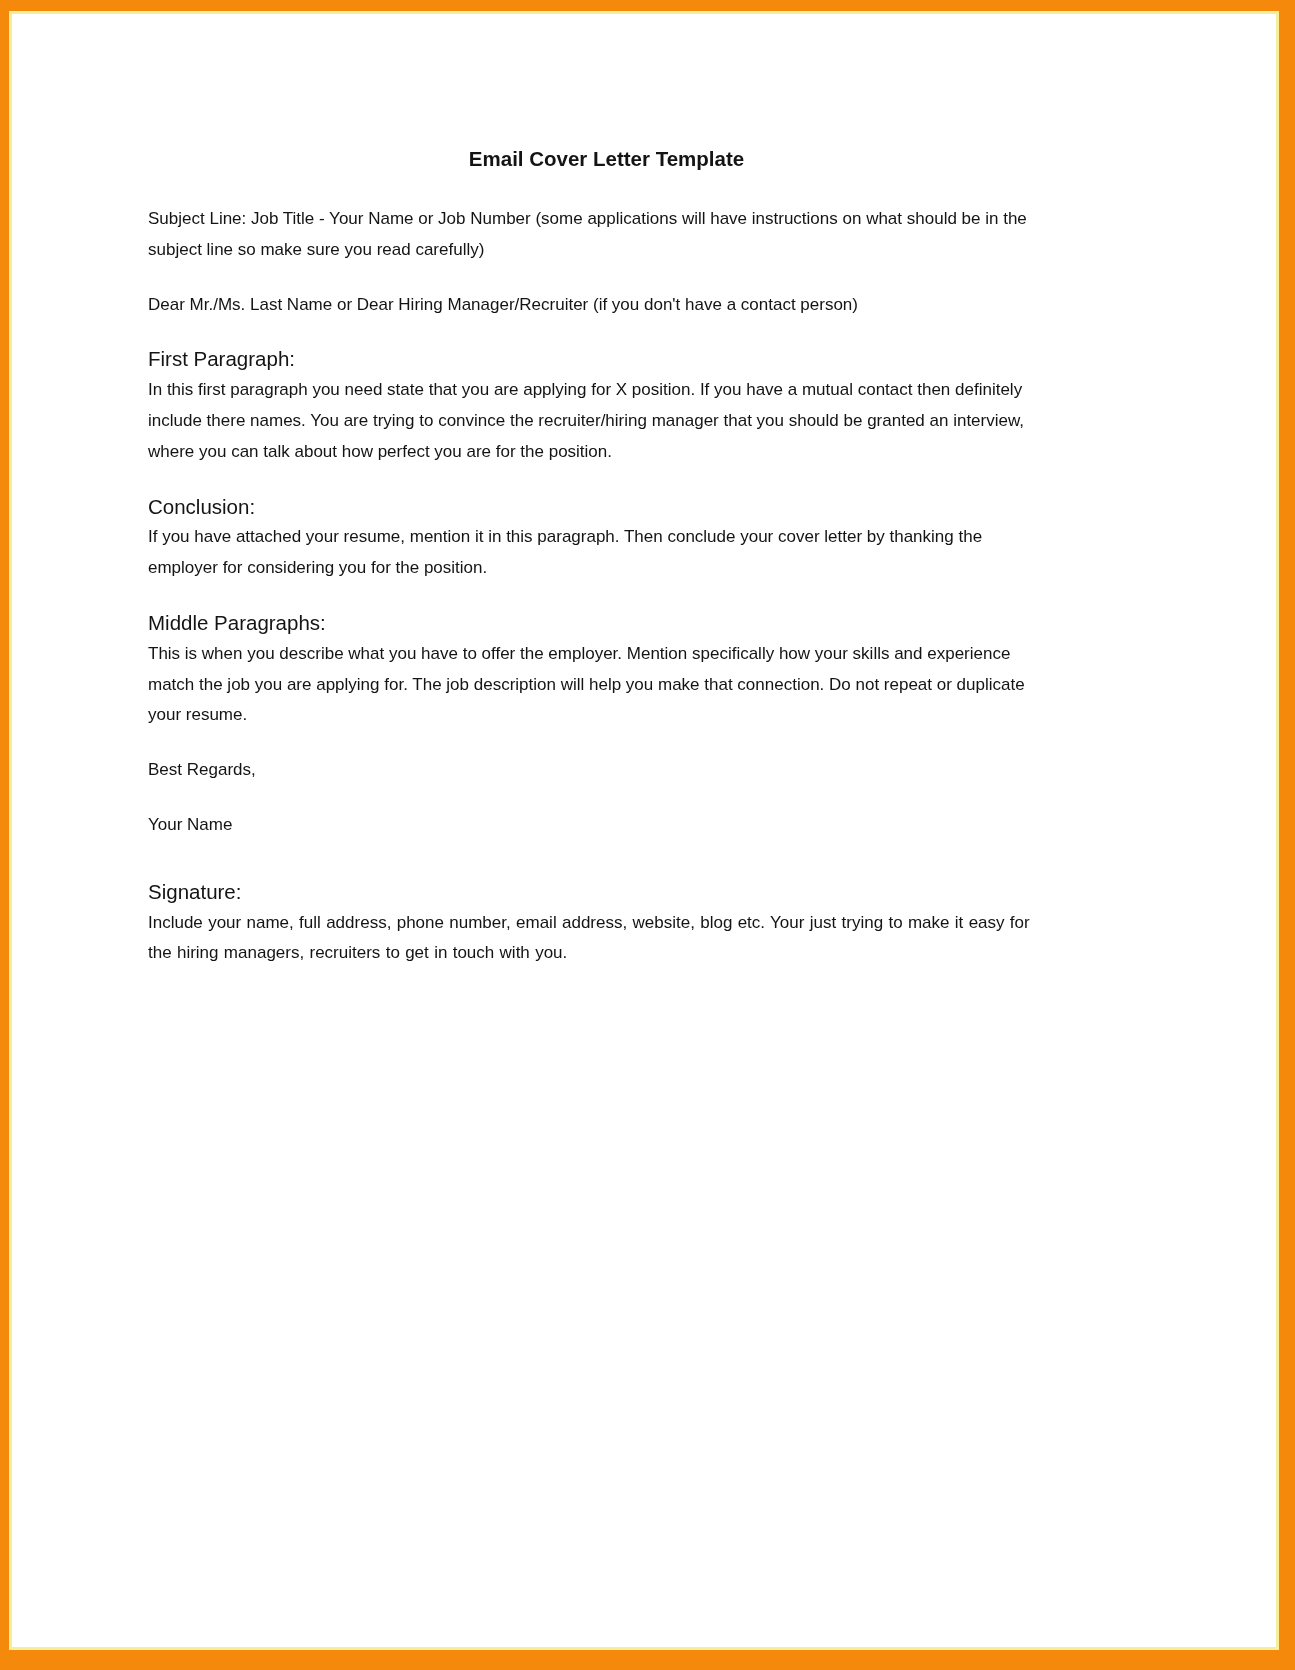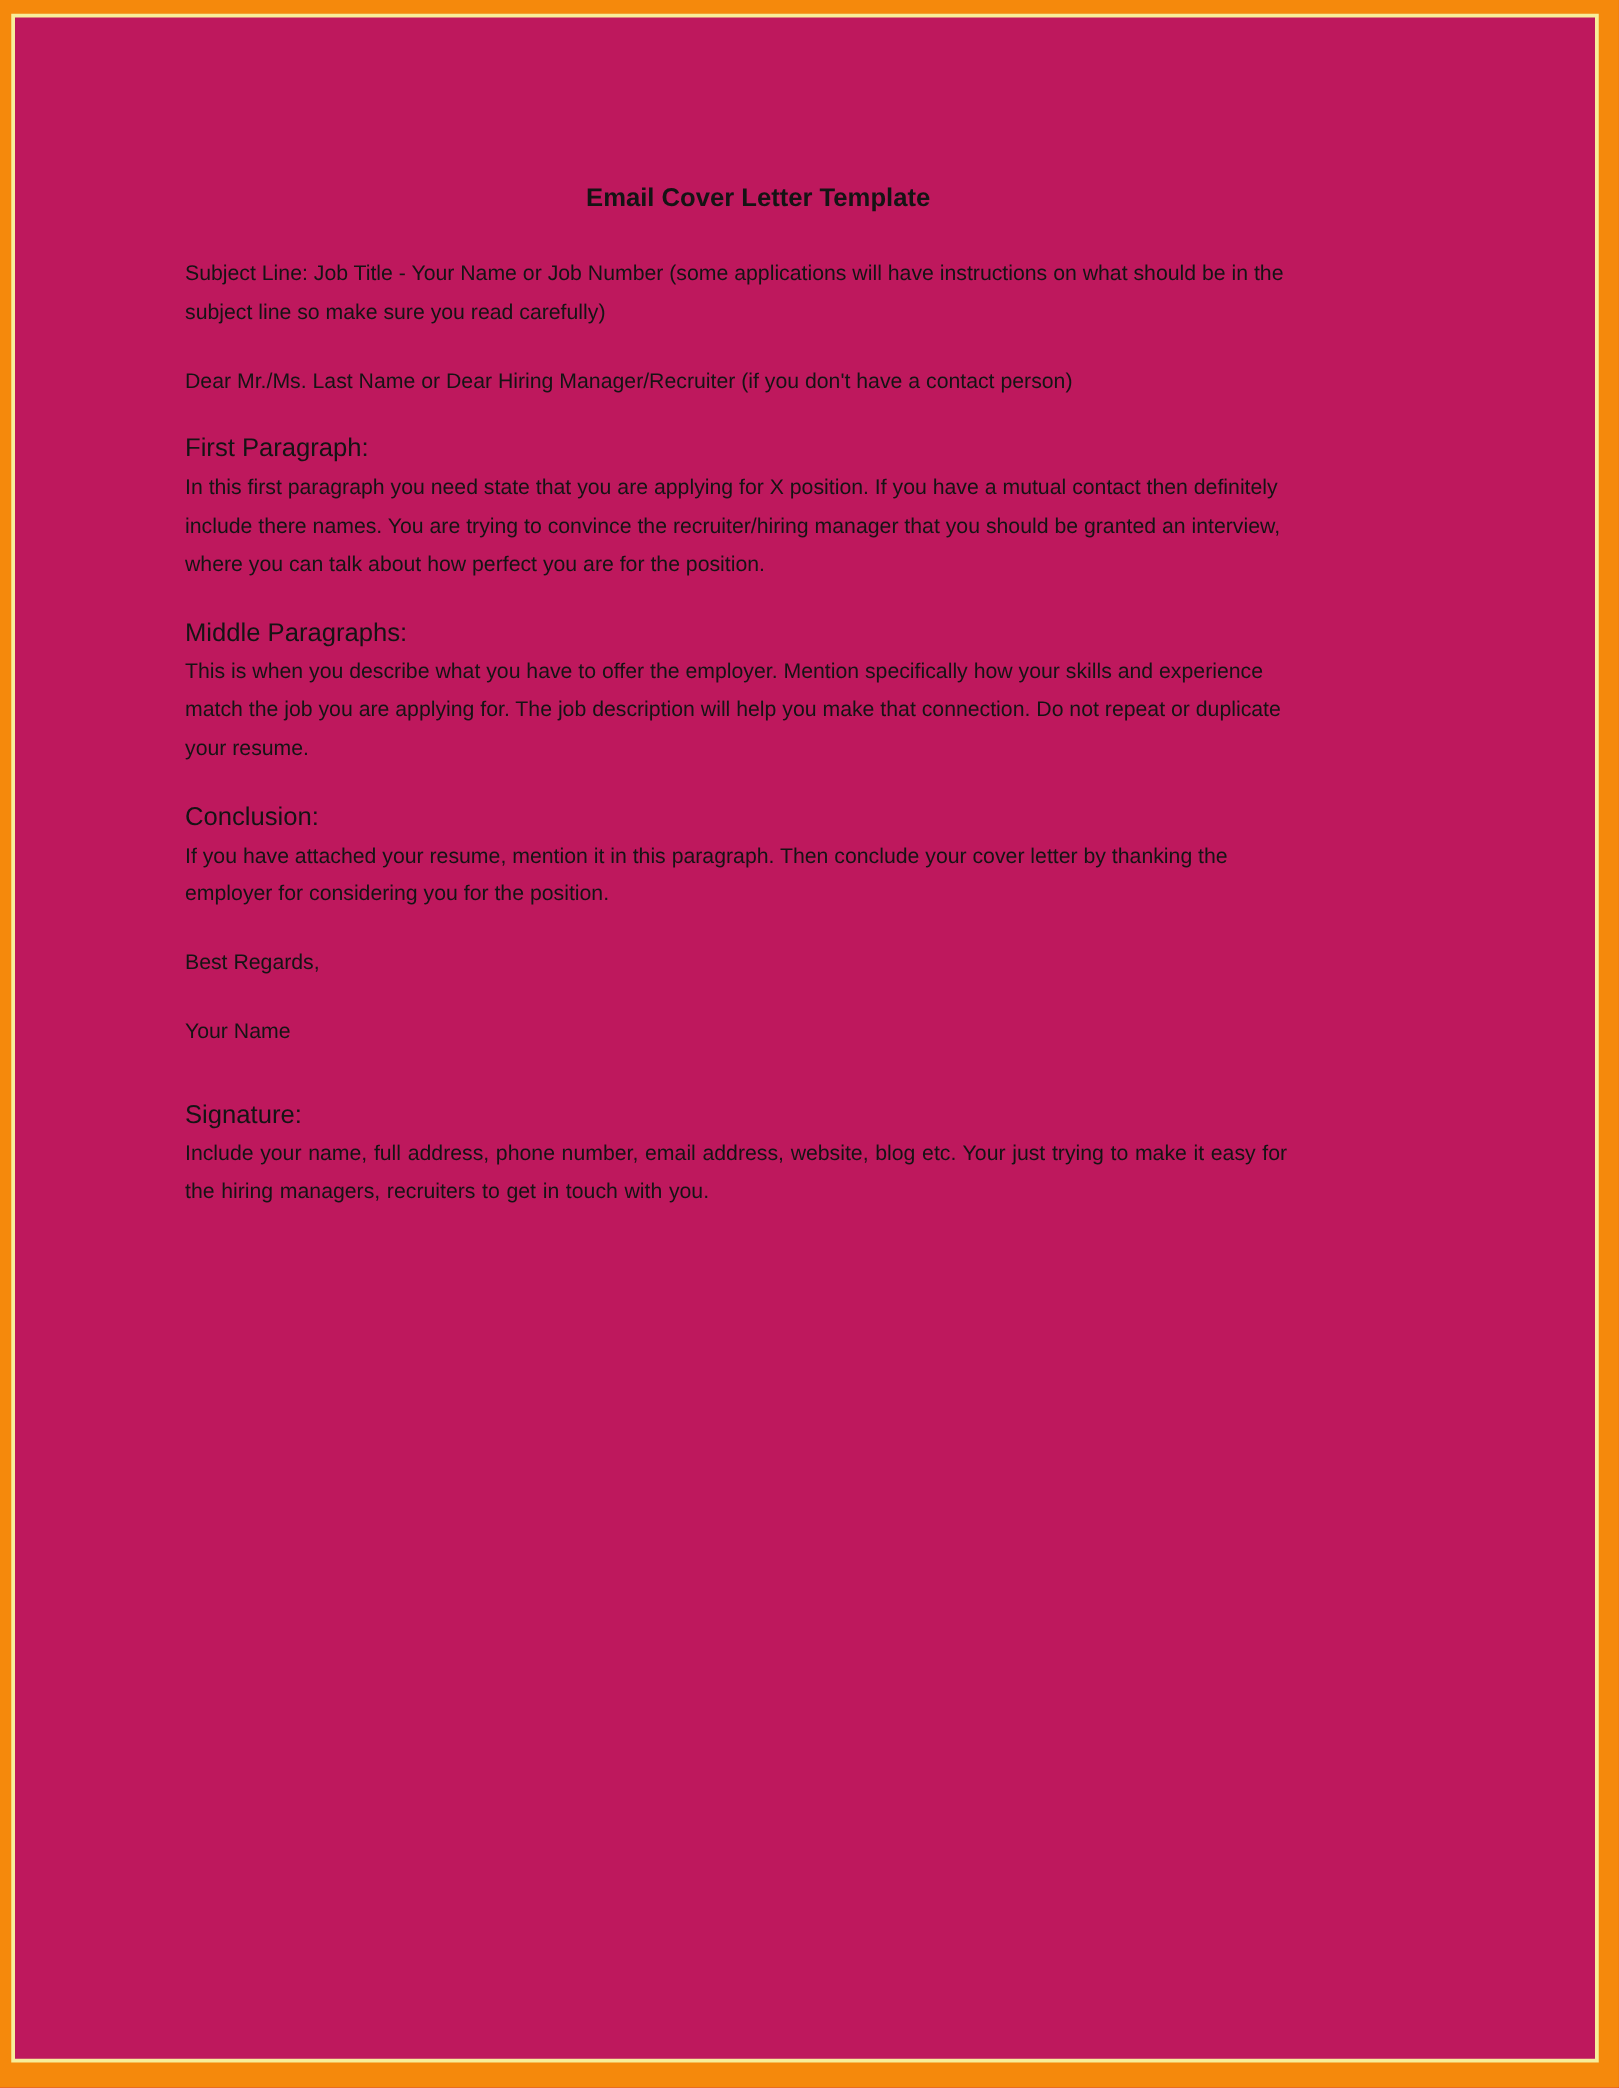--- a/index.html
+++ b/index.html
@@ -32,21 +32,21 @@
     bottom: 20px;
     background: #f7ee9a;
     box-sizing: border-box;
   }
   .page {
     position: absolute;
     left: 12px;
     top: 14px;
     right: 19px;
     bottom: 23px;
-    background: #be185d;
+    background: #ffffff;
     box-sizing: border-box;
     overflow: hidden;
   }
 
   .doc-body {
     position: absolute;
     left: 136px;
     top: 130px;
     width: 905px;
   }
@@ -107,27 +107,27 @@
       <div class="block">
         <p class="para">Dear Mr./Ms. Last Name or Dear Hiring Manager/Recruiter (if you don't have a contact person)</p>
       </div>
 
       <div class="block">
         <p class="label">First Paragraph:</p>
         <p class="para">In this first paragraph you need state that you are applying for X position. If you have a mutual contact then definitely include there names. You are trying to convince the recruiter/hiring manager that you should be granted an interview, where you can talk about how perfect you are for the position.</p>
       </div>
 
       <div class="block">
-        <p class="label">Middle Paragraphs:</p>
-        <p class="para">This is when you describe what you have to offer the employer. Mention specifically how your skills and experience match the job you are applying for.  The job description will help you make that connection.  Do not repeat or duplicate your resume.</p>
+        <p class="label">Conclusion:</p>
+        <p class="para">If you have attached your resume, mention it in this paragraph. Then conclude your cover letter by thanking the employer for considering you for the position.</p>
       </div>
 
       <div class="block">
-        <p class="label">Conclusion:</p>
-        <p class="para">If you have attached your resume, mention it in this paragraph. Then conclude your cover letter by thanking the employer for considering you for the position.</p>
+        <p class="label">Middle Paragraphs:</p>
+        <p class="para">This is when you describe what you have to offer the employer. Mention specifically how your skills and experience match the job you are applying for.  The job description will help you make that connection.  Do not repeat or duplicate your resume.</p>
       </div>
 
       <div class="block">
         <p class="para">Best Regards,</p>
       </div>
 
       <div class="block">
         <p class="para">Your Name</p>
       </div>
 

